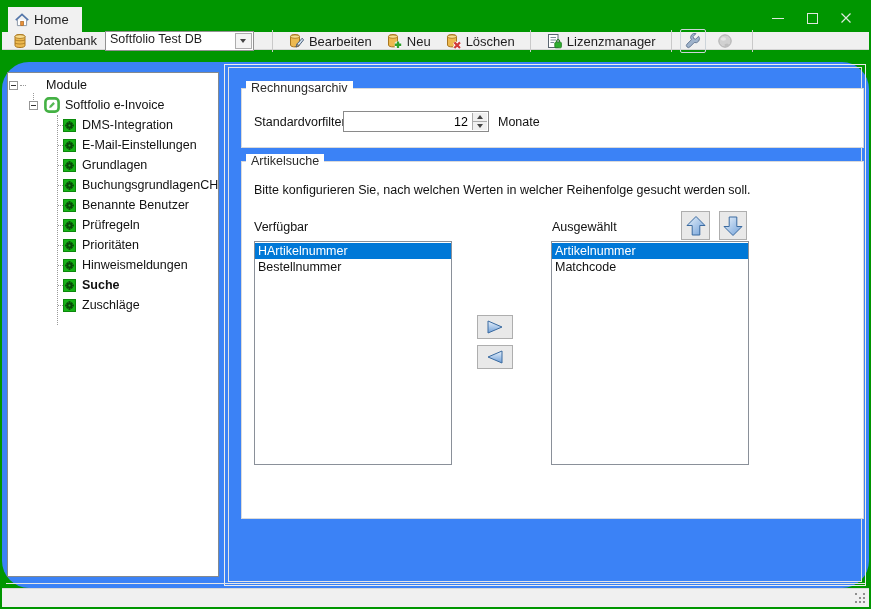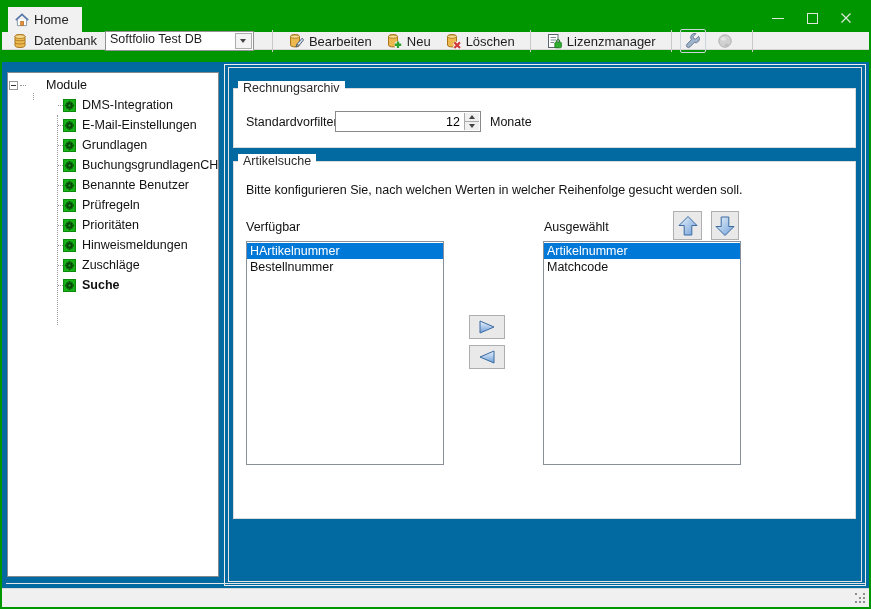--- a/index.html
+++ b/index.html
@@ -29,21 +29,21 @@
     border:1px solid #adadad;display:flex;align-items:center;justify-content:center;}
   .combo-arrow{width:0;height:0;border-left:3.5px solid transparent;border-right:3.5px solid transparent;border-top:4px solid #444;}
   .sep{width:1px;height:22px;background:#c9c9c9;margin:0 8px;}
   .tb-btn{display:flex;align-items:flex-end;gap:5px;padding:4px 7px;background:transparent;border:0;font-size:13px;color:#1e1e1e;cursor:default;}
   .tb-iconbtn{width:26px;height:24px;display:flex;align-items:center;justify-content:center;background:transparent;
     border:1px solid #cdd4da;border-radius:2px;margin-right:6px;}
   .tb-iconbtn.disabled{border-color:transparent;opacity:.75;}
   svg{display:block;}
 
   
-  .client{position:absolute;left:2px;right:2px;top:62px;bottom:21px;background:#0369a1;}
+  .client{position:absolute;left:2px;right:2px;top:62px;bottom:21px;background:#3b82f6;border-radius:27px;}
   .frame-outer{position:absolute;left:222px;top:2px;width:642px;height:522px;border:1px solid #ededed;pointer-events:none;}
   .frame-inner{position:absolute;left:226px;top:5px;width:634px;height:515px;border:1px solid #e4e4e4;pointer-events:none;}
   .frame-bottomline{position:absolute;left:4px;right:4px;top:521px;border-top:1px solid #e6e6e6;pointer-events:none;}
 
   
   .tree{position:absolute;left:5px;top:10px;width:212px;height:505px;border:1px solid #838990;background:#fff;
     padding-top:2px;font-size:12.5px;color:#111;}
   .tree-row{height:20px;display:flex;align-items:center;position:relative;}
   .expander{width:9px;height:9px;border:1px solid #969696;background:#fff;position:relative;flex:none;}
   .expander::after{content:"";position:absolute;left:1px;right:1px;top:3px;height:1px;background:#333;}
@@ -55,21 +55,21 @@
   .row-child .icon13{margin-left:55px;flex:none;}
   .row-child .lbl{margin-left:6px;}
   .row-child::before{content:"";position:absolute;left:50px;top:10px;width:5px;border-top:1px dotted #9a9a9a;}
   .tree-row.selected .lbl{font-weight:bold;}
   .cn{position:absolute;pointer-events:none;}
   .cn-a{left:12px;top:12px;width:6px;border-top:1px dotted #9a9a9a;}
   .cn-b{left:25px;top:20px;height:7px;border-left:1px dotted #9a9a9a;}
   .cn-spine{left:49px;top:42px;height:210px;border-left:1px dotted #9a9a9a;}
 
   
-  .groupbox{position:absolute;border:1px solid #dadada;background:#fff;}
+  .groupbox{position:absolute;border:1px solid #dadada;background:#fff;margin-left:8px;}
   .gb-label{position:absolute;top:-8px;left:4px;background:#fff;padding:0 5px;font-size:12.5px;color:#2b2b2b;}
   .g1{left:231px;top:26px;width:623px;height:60px;}
   .g2{left:231px;top:99px;width:623px;height:358px;}
 
   .g1-row{position:absolute;left:12px;top:22px;display:flex;align-items:center;font-size:12.5px;color:#111;}
   .g1-row .flabel{width:89px;}
   .spin{position:relative;width:146px;height:21px;border:1px solid #8a8a8a;background:#fff;margin-right:9px;}
   .spin input{position:absolute;inset:0;border:0;outline:none;text-align:right;padding-right:20px;font-size:12.5px;background:transparent;}
   .spin-btns{position:absolute;right:1px;top:1px;bottom:1px;width:15px;border-left:1px solid #ababab;display:flex;flex-direction:column;}
   .spin-b{flex:1;background:#f0f0f0;display:flex;align-items:center;justify-content:center;}
@@ -221,20 +221,30 @@
     <div class="tree">
       <div class="cn cn-a"></div>
       <div class="cn cn-b"></div>
       <div class="cn cn-spine"></div>
 
       <div class="tree-row row-root">
         <span class="expander"></span>
         <span class="lbl">Module</span>
       </div>
 
+      <div class="tree-row row-parent">
+        <span class="expander"></span>
+        <span class="icon16">
+          <svg width="16" height="16" viewBox="0 0 16 16">
+            <rect x="1.4" y="1.4" width="13.2" height="13.2" rx="3.6" fill="#fff" stroke="#44b144" stroke-width="2.6"></rect>
+            <path d="M5.2 10.9 l.5-2.1 3.6-3.7 1.6 1.6 -3.6 3.7 Z" fill="#57b957"></path>
+          </svg>
+        </span>
+        <span class="lbl">Softfolio e-Invoice</span>
+      </div>
 
       <div>
 
       <div class="tree-row row-child">
             <span class="icon13">
               <svg width="13" height="13" viewBox="0 0 13 13">
                 <rect x="0.5" y="0.5" width="12" height="12" fill="#17b117" stroke="#0c8a0c"></rect>
                 <g transform="translate(6.5,6.5)" fill="#0a4a0a">
                   <rect x="-1" y="-4.4" width="2" height="8.8"></rect>
                   <rect x="-4.4" y="-1" width="8.8" height="2"></rect>
@@ -368,55 +378,55 @@
                     <rect x="-1" y="-4" width="2" height="8"></rect>
                     <rect x="-4" y="-1" width="8" height="2"></rect>
                   </g>
                   <circle r="2.7"></circle>
                   <circle r="1.1" fill="#17b117"></circle>
                 </g>
               </svg>
             </span>
             <span class="lbl">Hinweismeldungen</span>
           </div>
+          <div class="tree-row row-child selected">
+            <span class="icon13">
+              <svg width="13" height="13" viewBox="0 0 13 13">
+                <rect x="0.5" y="0.5" width="12" height="12" fill="#17b117" stroke="#0c8a0c"></rect>
+                <g transform="translate(6.5,6.5)" fill="#0a4a0a">
+                  <rect x="-1" y="-4.4" width="2" height="8.8"></rect>
+                  <rect x="-4.4" y="-1" width="8.8" height="2"></rect>
+                  <g transform="rotate(45)">
+                    <rect x="-1" y="-4" width="2" height="8"></rect>
+                    <rect x="-4" y="-1" width="8" height="2"></rect>
+                  </g>
+                  <circle r="2.7"></circle>
+                  <circle r="1.1" fill="#17b117"></circle>
+                </g>
+              </svg>
+            </span>
+            <span class="lbl">Suche</span>
+          </div>
           <div class="tree-row row-child">
             <span class="icon13">
               <svg width="13" height="13" viewBox="0 0 13 13">
                 <rect x="0.5" y="0.5" width="12" height="12" fill="#17b117" stroke="#0c8a0c"></rect>
                 <g transform="translate(6.5,6.5)" fill="#0a4a0a">
                   <rect x="-1" y="-4.4" width="2" height="8.8"></rect>
                   <rect x="-4.4" y="-1" width="8.8" height="2"></rect>
                   <g transform="rotate(45)">
                     <rect x="-1" y="-4" width="2" height="8"></rect>
                     <rect x="-4" y="-1" width="8" height="2"></rect>
                   </g>
                   <circle r="2.7"></circle>
                   <circle r="1.1" fill="#17b117"></circle>
                 </g>
               </svg>
             </span>
             <span class="lbl">Zuschläge</span>
-          </div>
-          <div class="tree-row row-child selected">
-            <span class="icon13">
-              <svg width="13" height="13" viewBox="0 0 13 13">
-                <rect x="0.5" y="0.5" width="12" height="12" fill="#17b117" stroke="#0c8a0c"></rect>
-                <g transform="translate(6.5,6.5)" fill="#0a4a0a">
-                  <rect x="-1" y="-4.4" width="2" height="8.8"></rect>
-                  <rect x="-4.4" y="-1" width="8.8" height="2"></rect>
-                  <g transform="rotate(45)">
-                    <rect x="-1" y="-4" width="2" height="8"></rect>
-                    <rect x="-4" y="-1" width="8" height="2"></rect>
-                  </g>
-                  <circle r="2.7"></circle>
-                  <circle r="1.1" fill="#17b117"></circle>
-                </g>
-              </svg>
-            </span>
-            <span class="lbl">Suche</span>
           </div>
         </div>
     </div>
 
     <div class="groupbox g1">
       <span class="gb-label">Rechnungsarchiv</span>
       <div class="g1-row">
         <span class="flabel">Standardvorfilter</span>
         <div class="spin">
           <input value="12" style="">

